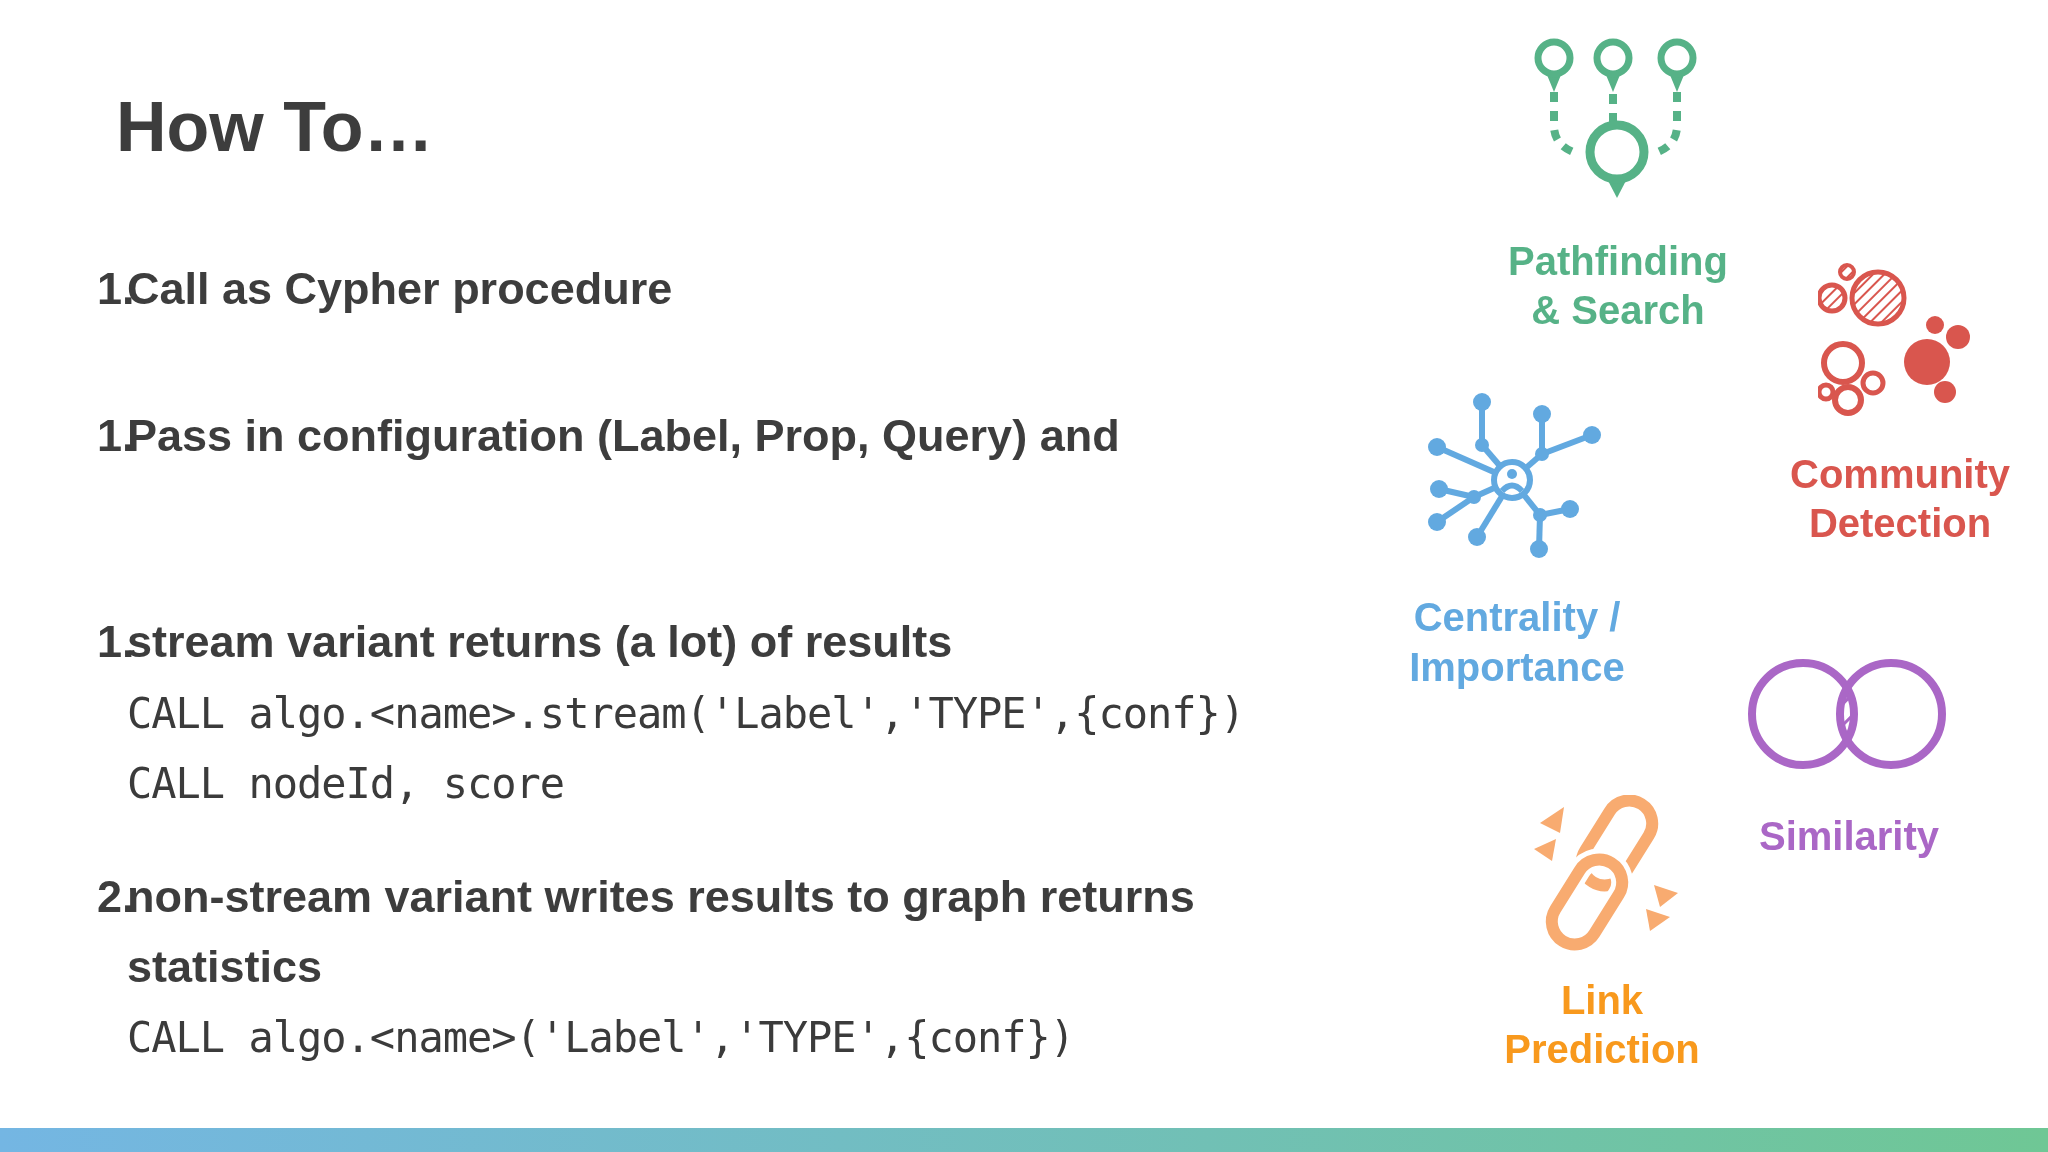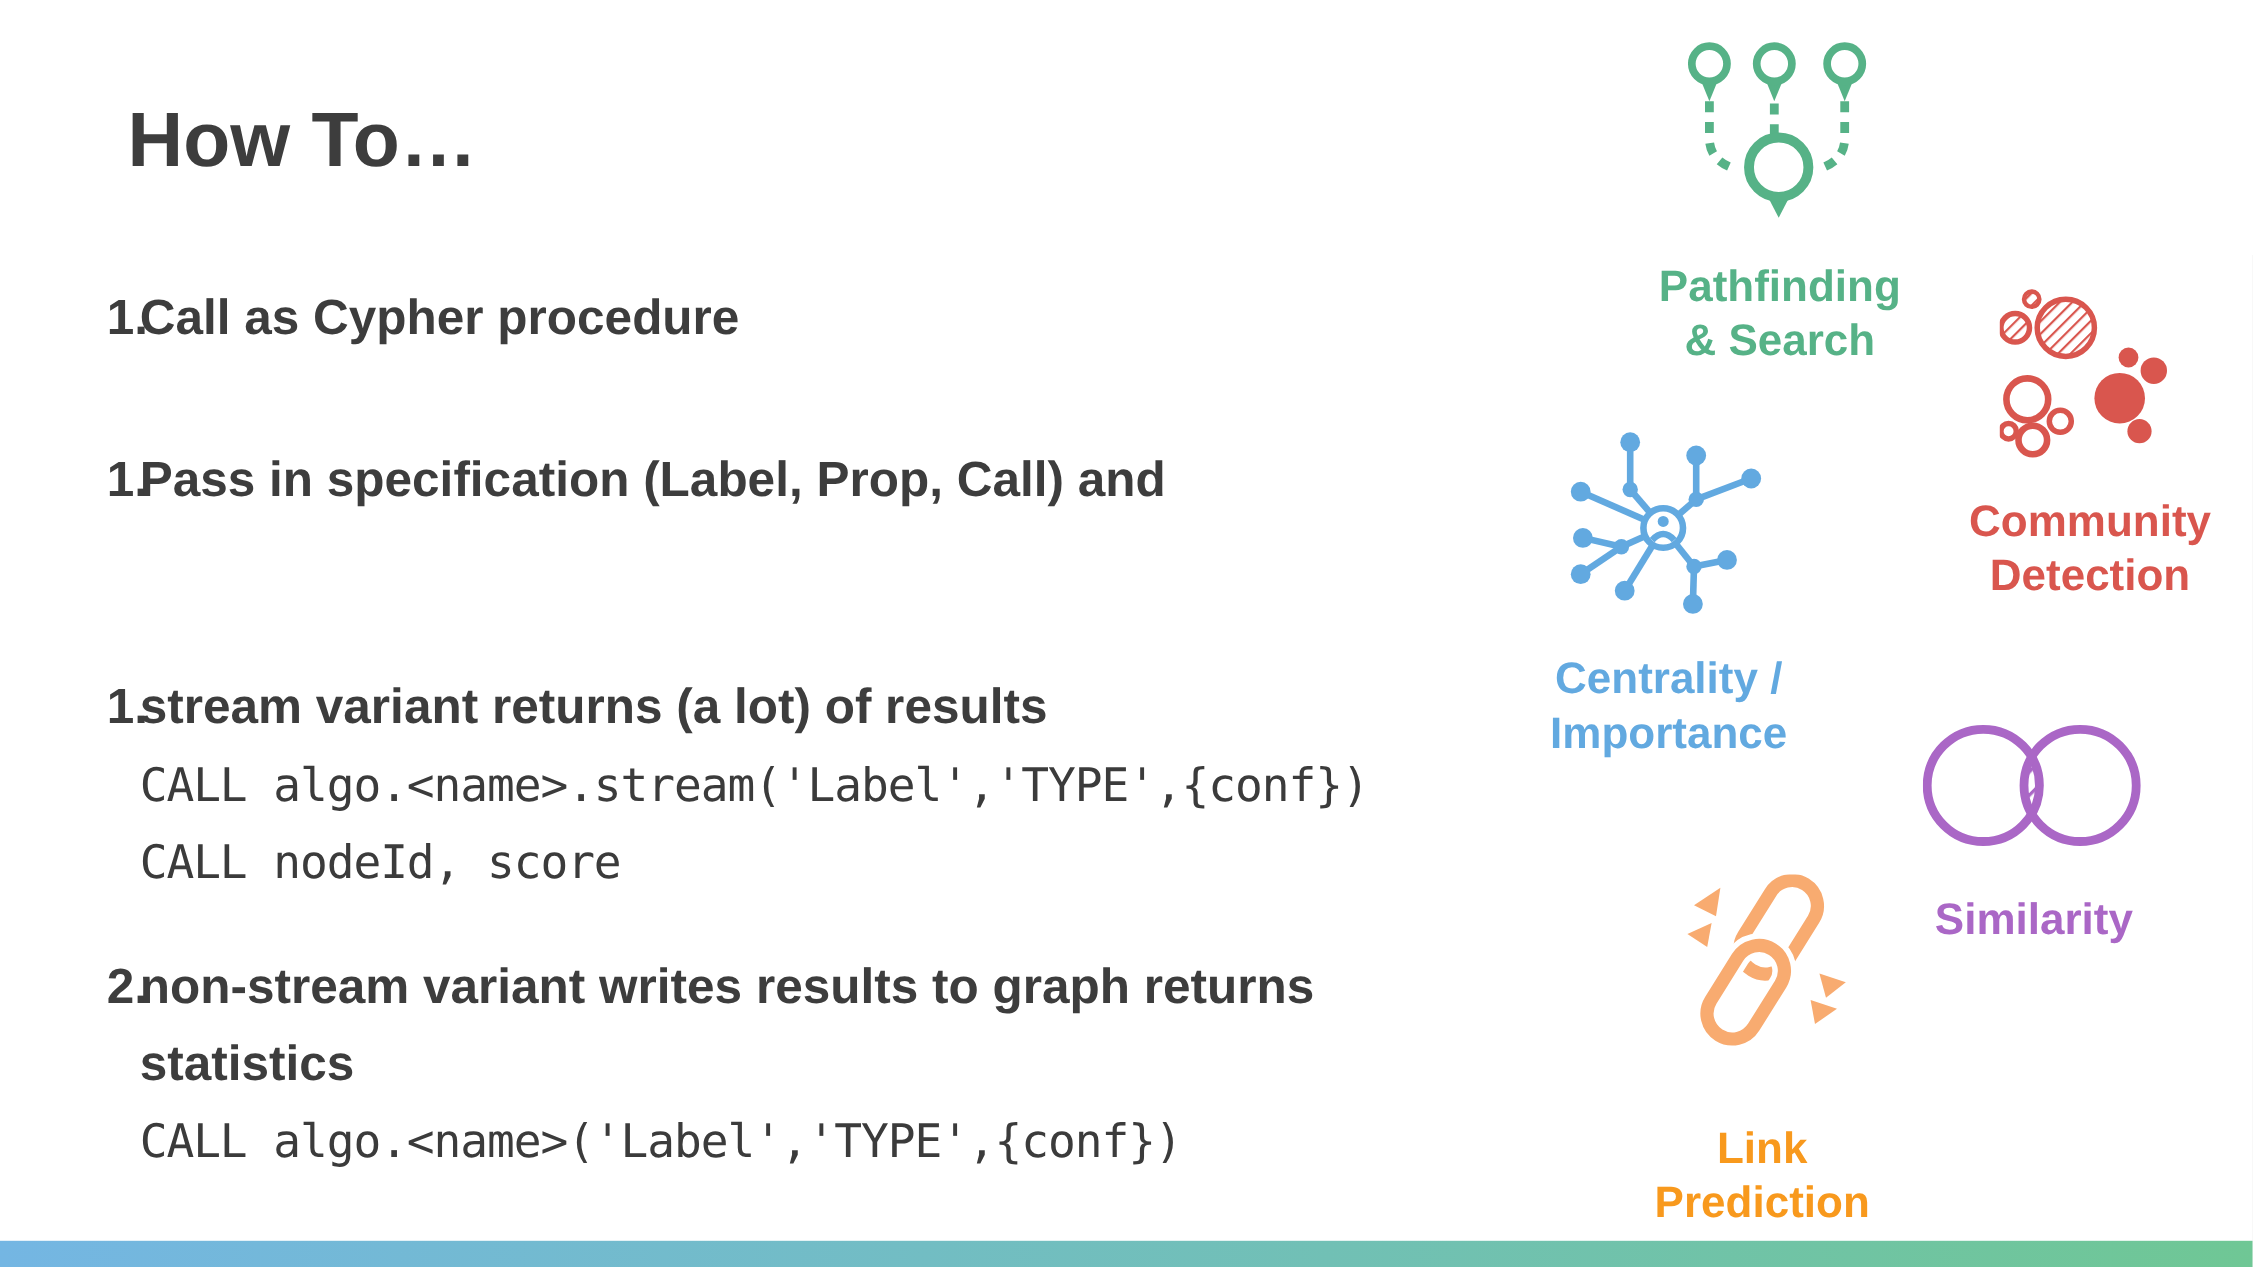--- a/index.html
+++ b/index.html
@@ -69,21 +69,21 @@
   <div class="li" style="top:252px">
     <span class="num">1.</span>
     <div class="lines">
       <div>Call as Cypher procedure</div>
     </div>
   </div>
 
   <div class="li" style="top:399px">
     <span class="num">1.</span>
     <div class="lines">
-      <div>Pass in specification (Label, Prop, Call) and</div>
+      <div>Pass in configuration (Label, Prop, Query) and</div>
     </div>
   </div>
 
   <div class="li" style="top:605px">
     <span class="num">1.</span>
     <div class="lines">
       <div>stream variant returns (a lot) of results</div>
     </div>
   </div>
   <div class="code" style="top:679px">
@@ -204,19 +204,19 @@
     </g>
     <g transform="translate(57,107) rotate(32)">
       <rect class="lk-casing" x="-23" y="-46" width="46" height="92" rx="23" stroke-width="22"></rect>
       <rect class="lk-link" x="-23" y="-46" width="46" height="92" rx="23" stroke-width="12"></rect>
     </g>
     <polygon class="lk-fill" points="10,28 34,12 30,38"></polygon>
     <polygon class="lk-fill" points="4,54 26,44 22,66"></polygon>
     <polygon class="lk-fill" points="124,90 148,98 130,112"></polygon>
     <polygon class="lk-fill" points="116,114 140,122 120,136"></polygon>
   </svg>
-  <div class="legend-label c-orange" style="left:1432px; top:976px;margin-top:44px;">
+  <div class="legend-label c-orange" style="left:1432px; top:976px;">
     <div>Link</div>
     <div>Prediction</div>
   </div>
 
   <div class="bottom-bar"></div>
 </div>
 
 </body></html>

